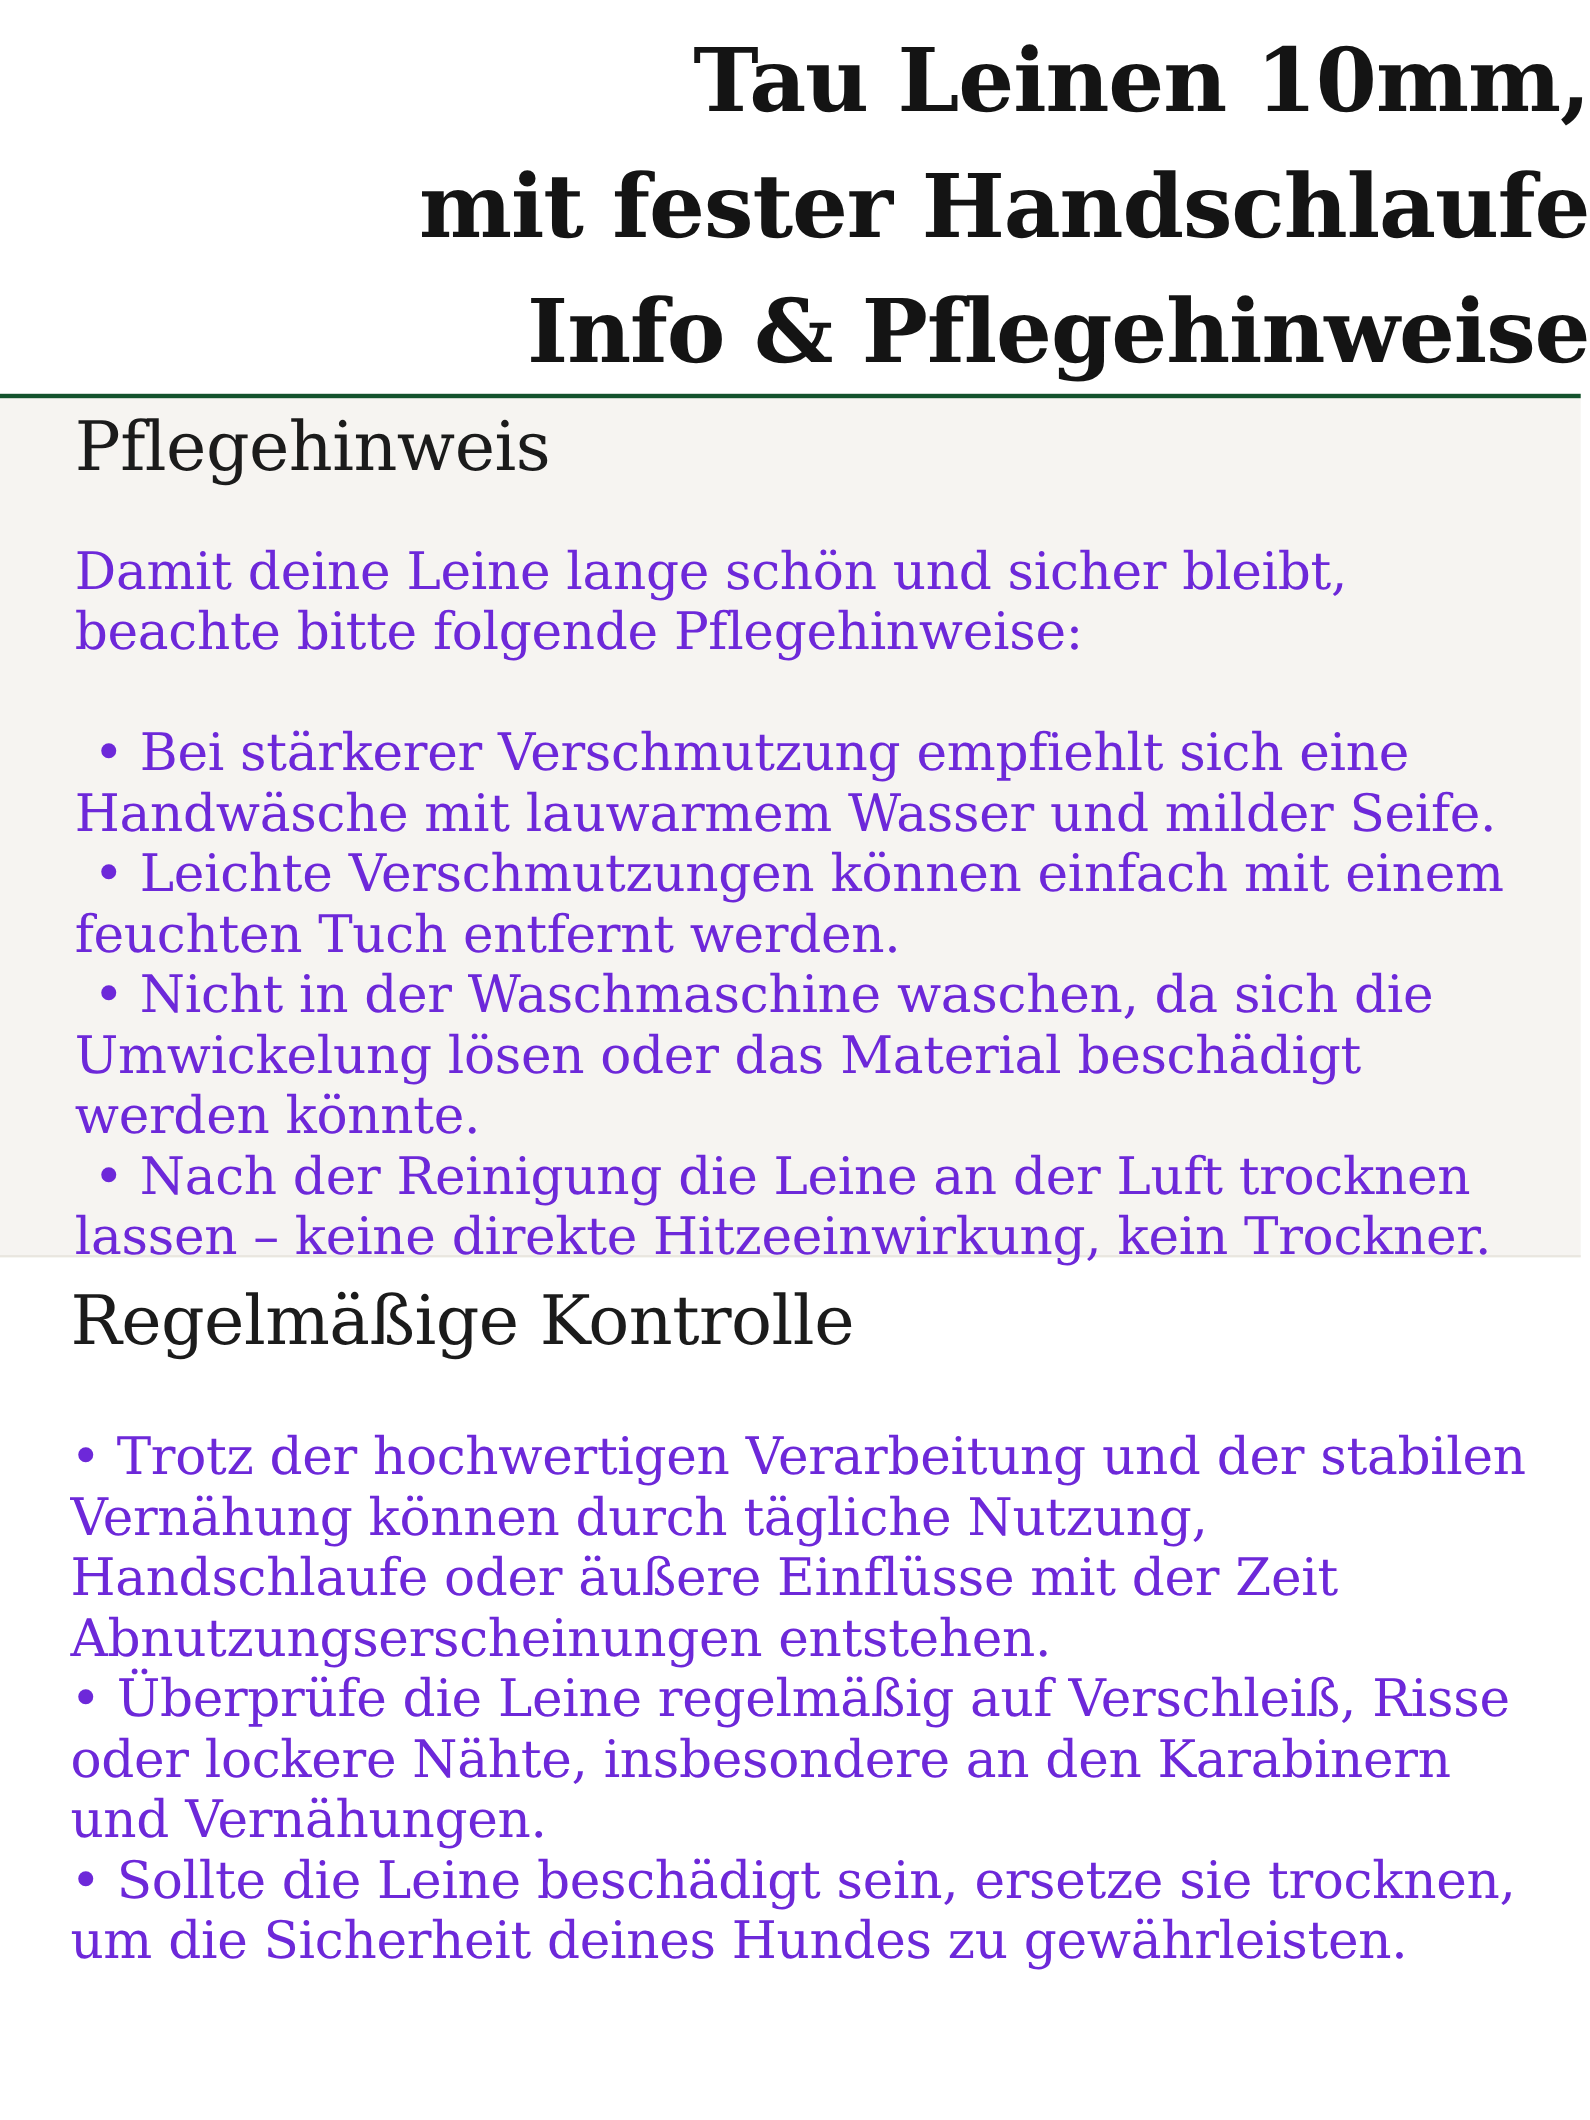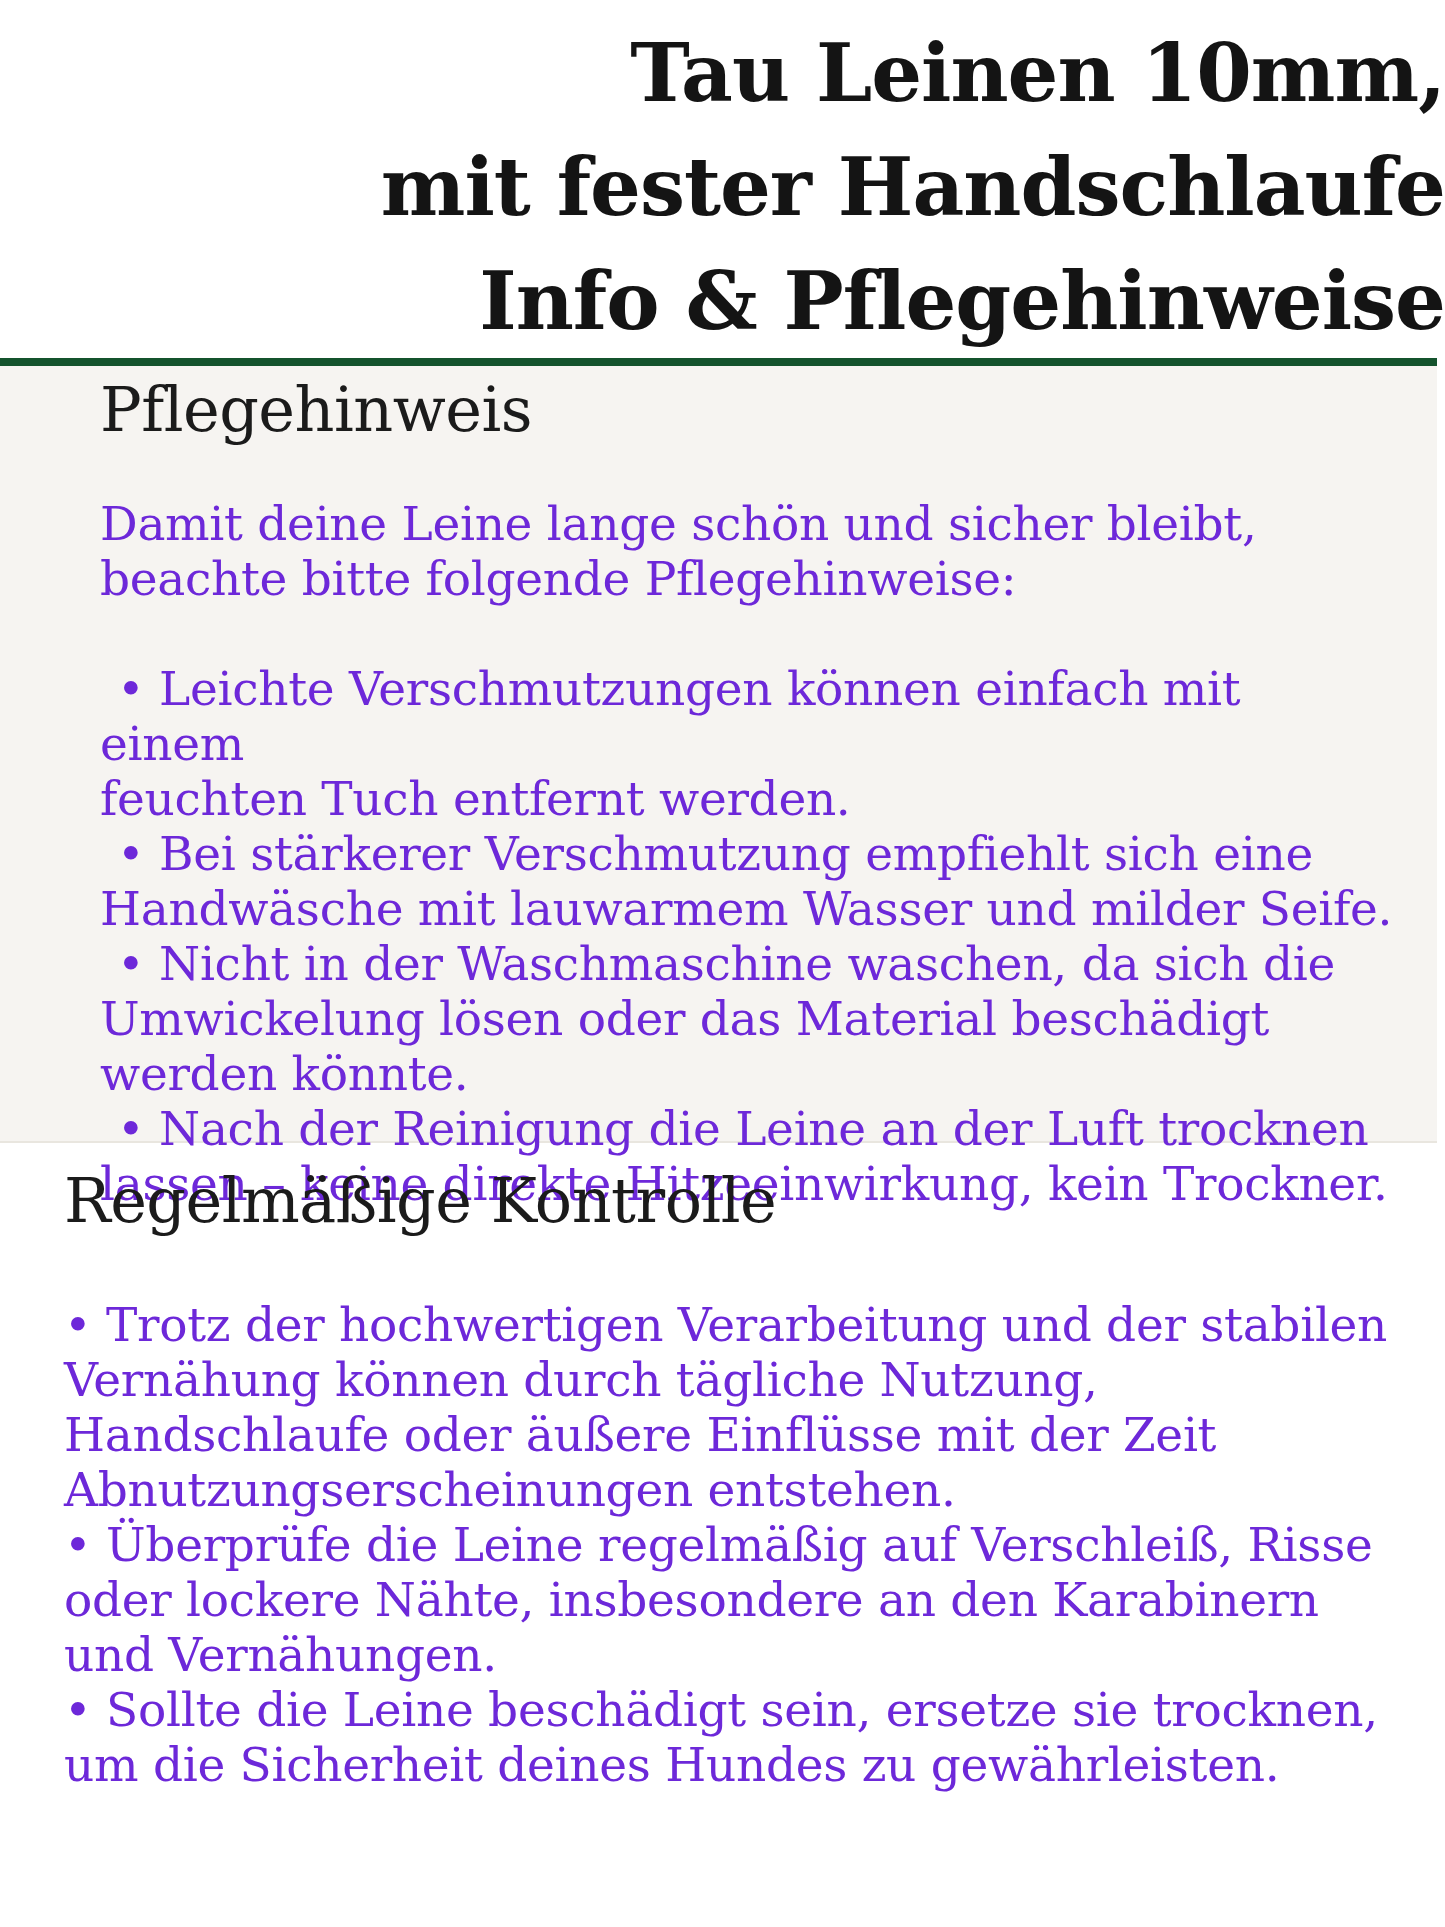--- a/index.html
+++ b/index.html
@@ -32,23 +32,23 @@
     color: #141414;
     white-space: pre-line;
   }
 
   
   .care-panel {
     box-sizing: border-box;
     width: 1437px;           
     height: 785px;
     background: #f6f4f1;
-    border-top: 8px solid #14532d;
+    border-top: 4px solid #14532d;
     border-bottom: 2px solid #e9e6df;
-    padding: 6px 40px 0 100px;
+    padding: 6px 40px 0 68px;
     overflow: visible;
   }
 
   .section-heading {
     font-size: 62px;
     line-height: 76px;
     font-weight: 400;
     margin: 0;
     color: #1b1b1b;
     letter-spacing: -0.5px;
@@ -99,24 +99,24 @@
 Info &amp; Pflegehinweise</div>
 </header>
 
 <section class="care-panel">
   <h2 class="section-heading">Pflegehinweis</h2>
 
   <p class="body-text intro">Damit deine Leine lange schön und sicher bleibt,
 beachte bitte folgende Pflegehinweise:</p>
 
   <div class="bullet-list body-text">
+    <p class="bullet">• Bei stärkerer Verschmutzung empfiehlt sich eine
+Handwäsche mit lauwarmem Wasser und milder Seife.</p>
     <p class="bullet">• Leichte Verschmutzungen können einfach mit einem
 feuchten Tuch entfernt werden.</p>
-    <p class="bullet">• Bei stärkerer Verschmutzung empfiehlt sich eine
-Handwäsche mit lauwarmem Wasser und milder Seife.</p>
     <p class="bullet">• Nicht in der Waschmaschine waschen, da sich die
 Umwickelung lösen oder das Material beschädigt
 werden könnte.</p>
     <p class="bullet">• Nach der Reinigung die Leine an der Luft trocknen
 lassen – keine direkte Hitzeeinwirkung, kein Trockner.</p>
   </div>
 </section>
 
 <section class="inspection-section">
   <h2 class="section-heading">Regelmäßige Kontrolle</h2>

